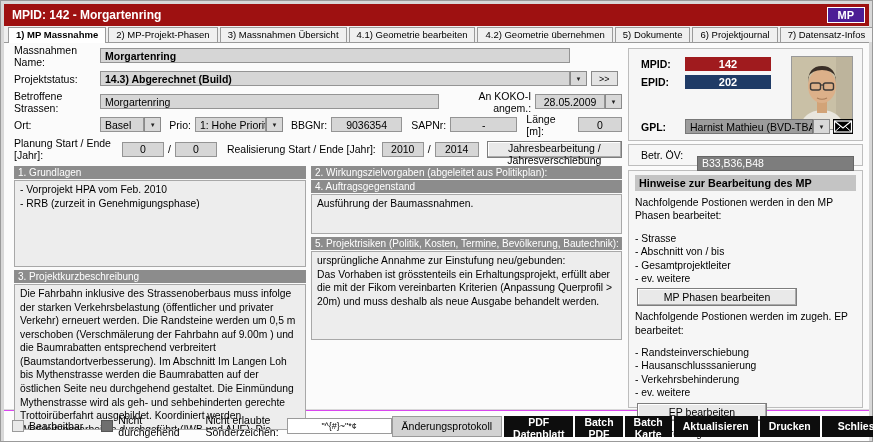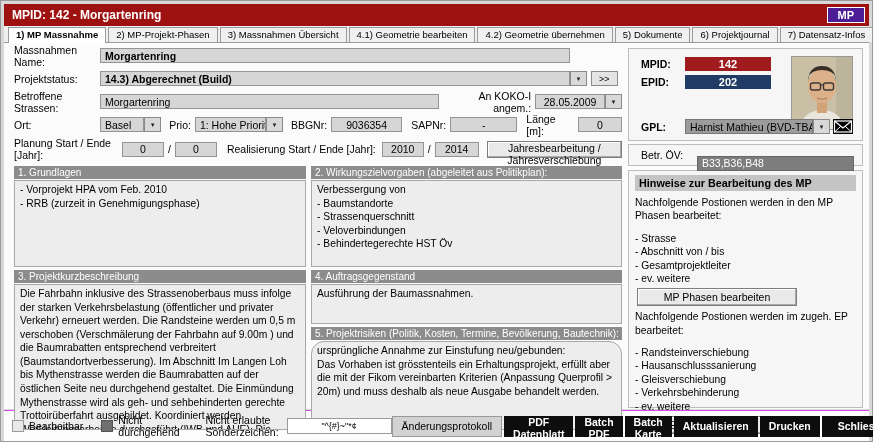--- a/index.html
+++ b/index.html
@@ -31,21 +31,21 @@
   .slash { margin: 0 4px; }
   .btn-std { height: 17px; background: #e9e9e9; border: 1px solid #7d7d7d; box-shadow: inset -1px -1px 0 #aaa, inset 1px 1px 0 #fff; font-size: 10.5px; cursor: pointer; }
 
   
   .sections { display: flex; margin-top: 4px; }
   .scol { display: flex; flex-direction: column; }
   .scol.l { width: 292px; margin-right: 5px; }
   .scol.r { width: 311px; }
   .sechead { background: #8c8c8c; color: #fff; font-size: 10px; padding: 1px 4px; height: 13px; line-height: 11px; margin-bottom: 1px; white-space: nowrap; overflow: hidden; }
   .secbox { background: #ededed; border: 1px solid #a8a8a8; font-size: 10.3px; line-height: 1.32; padding: 2px 5px; white-space: pre-line; margin-bottom: 3px; overflow: hidden; }
-  .h87 { height: 87px; } .h146 { height: 146px; } .h40 { height: 40px; } .h89 { height: 89px; border-radius: 13px; }
+  .h87 { height: 87px; } .h146 { height: 146px; } .h40 { height: 40px; } .h89 { height: 89px; }
 
   
   .rbox { border: 1px solid #bdbdbd; background: #f6f6f6; }
   .idbox { height: 93px; position: relative; padding: 8px 8px 6px 12px; margin-bottom: 3px; }
   .idrow { display: flex; align-items: center; margin-bottom: 4px; }
   .idlabel { width: 44px; font-size: 10.5px; font-weight: bold; }
   .badge { width: 86px; height: 14px; color: #fff; font-size: 11px; font-weight: bold; text-align: center; line-height: 14px; }
   .badge.red { background: #a01b1e; }
   .badge.blue { background: #1f3b66; }
   .photo { position: absolute; top: 7px; right: 9px; width: 62px; height: 74px; border: 1px solid #999; }
@@ -147,25 +147,20 @@
       <div class="sections">
         <div class="scol l">
           <div class="sechead">1. Grundlagen</div>
           <div class="secbox h87">- Vorprojekt HPA vom Feb. 2010
 - RRB (zurzeit in Genehmigungsphase)</div>
           <div class="sechead">3. Projektkurzbeschreibung</div>
           <div class="secbox h146">Die Fahrbahn inklusive des Strassenoberbaus muss infolge der starken Verkehrsbelastung (öffentlicher und privater Verkehr) erneuert werden. Die Randsteine werden um 0,5 m verschoben (Verschmälerung der Fahrbahn auf 9.00m ) und die Baumrabatten entsprechend verbreitert (Baumstandortverbesserung). Im Abschnitt Im Langen Loh bis Mythenstrasse werden die Baumrabatten auf der östlichen Seite neu durchgehend gestaltet. Die Einmündung Mythenstrasse wird als geh- und sehbehinderten gerechte Trottoirüberfahrt ausgebildet. Koordiniert werden Werkleitungsarbeiten durchgeführt (IWB und AUE). Die Fussgängerüberführung über den Morgartenring (Gottfried Keller-Strasse Richtung Gotthelfschulhaus) soll abgebrochen und durch ein à Niveau geregelten Übergang ersetzt werden.</div>
         </div>
         <div class="scol r">
           <div class="sechead">2. Wirkungszielvorgaben (abgeleitet aus Politikplan):</div>
-          <div class="secbox h87">Verbessergung von
-- Baumstandorte
-- Strassenquerschnitt
-- Veloverbindungen
-- Behindertegerechte HST Öv</div>
           <div class="sechead">4. Auftragsgegenstand</div>
           <div class="secbox h40">Ausführung der Baumassnahmen.</div>
           <div class="sechead">5. Projektrisiken (Politik, Kosten, Termine, Bevölkerung, Bautechnik):</div>
           <div class="secbox h89">ursprüngliche Annahme zur Einstufung neu/gebunden:
 Das Vorhaben ist grösstenteils ein Erhaltungsprojekt, erfüllt aber die mit der Fikom vereinbarten Kriterien (Anpassung Querprofil &gt; 20m) und muss deshalb als neue Ausgabe behandelt werden.</div>
         </div>
       </div>
     </div>
 
     <div class="right">
@@ -218,21 +213,20 @@
         <div style="height:9px"></div>
         <div class="hintline">- Strasse</div>
         <div class="hintline">- Abschnitt von / bis</div>
         <div class="hintline">- Gesamtprojektleiter</div>
         <div class="hintline">- ev. weitere</div>
         <button class="btn-std hintbtn">MP Phasen bearbeiten</button>
         <div class="hintline">Nachfolgende Postionen werden im zugeh. EP bearbeitet:</div>
         <div style="height:9px"></div>
         <div class="hintline">- Randsteinverschiebung</div>
         <div class="hintline">- Hausanschlusssanierung</div>
-        <div class="hintline">- Gleisverschiebung</div>
         <div class="hintline">- Verkehrsbehinderung</div>
         <div class="hintline">- ev. weitere</div>
         <button class="btn-std hintbtn" style="width:130px">EP bearbeiten</button>
         <div class="hintline mt6">EP-Zuordnung:</div>
 
       </div>
     </div>
   </div>
 
   <div class="footer">

